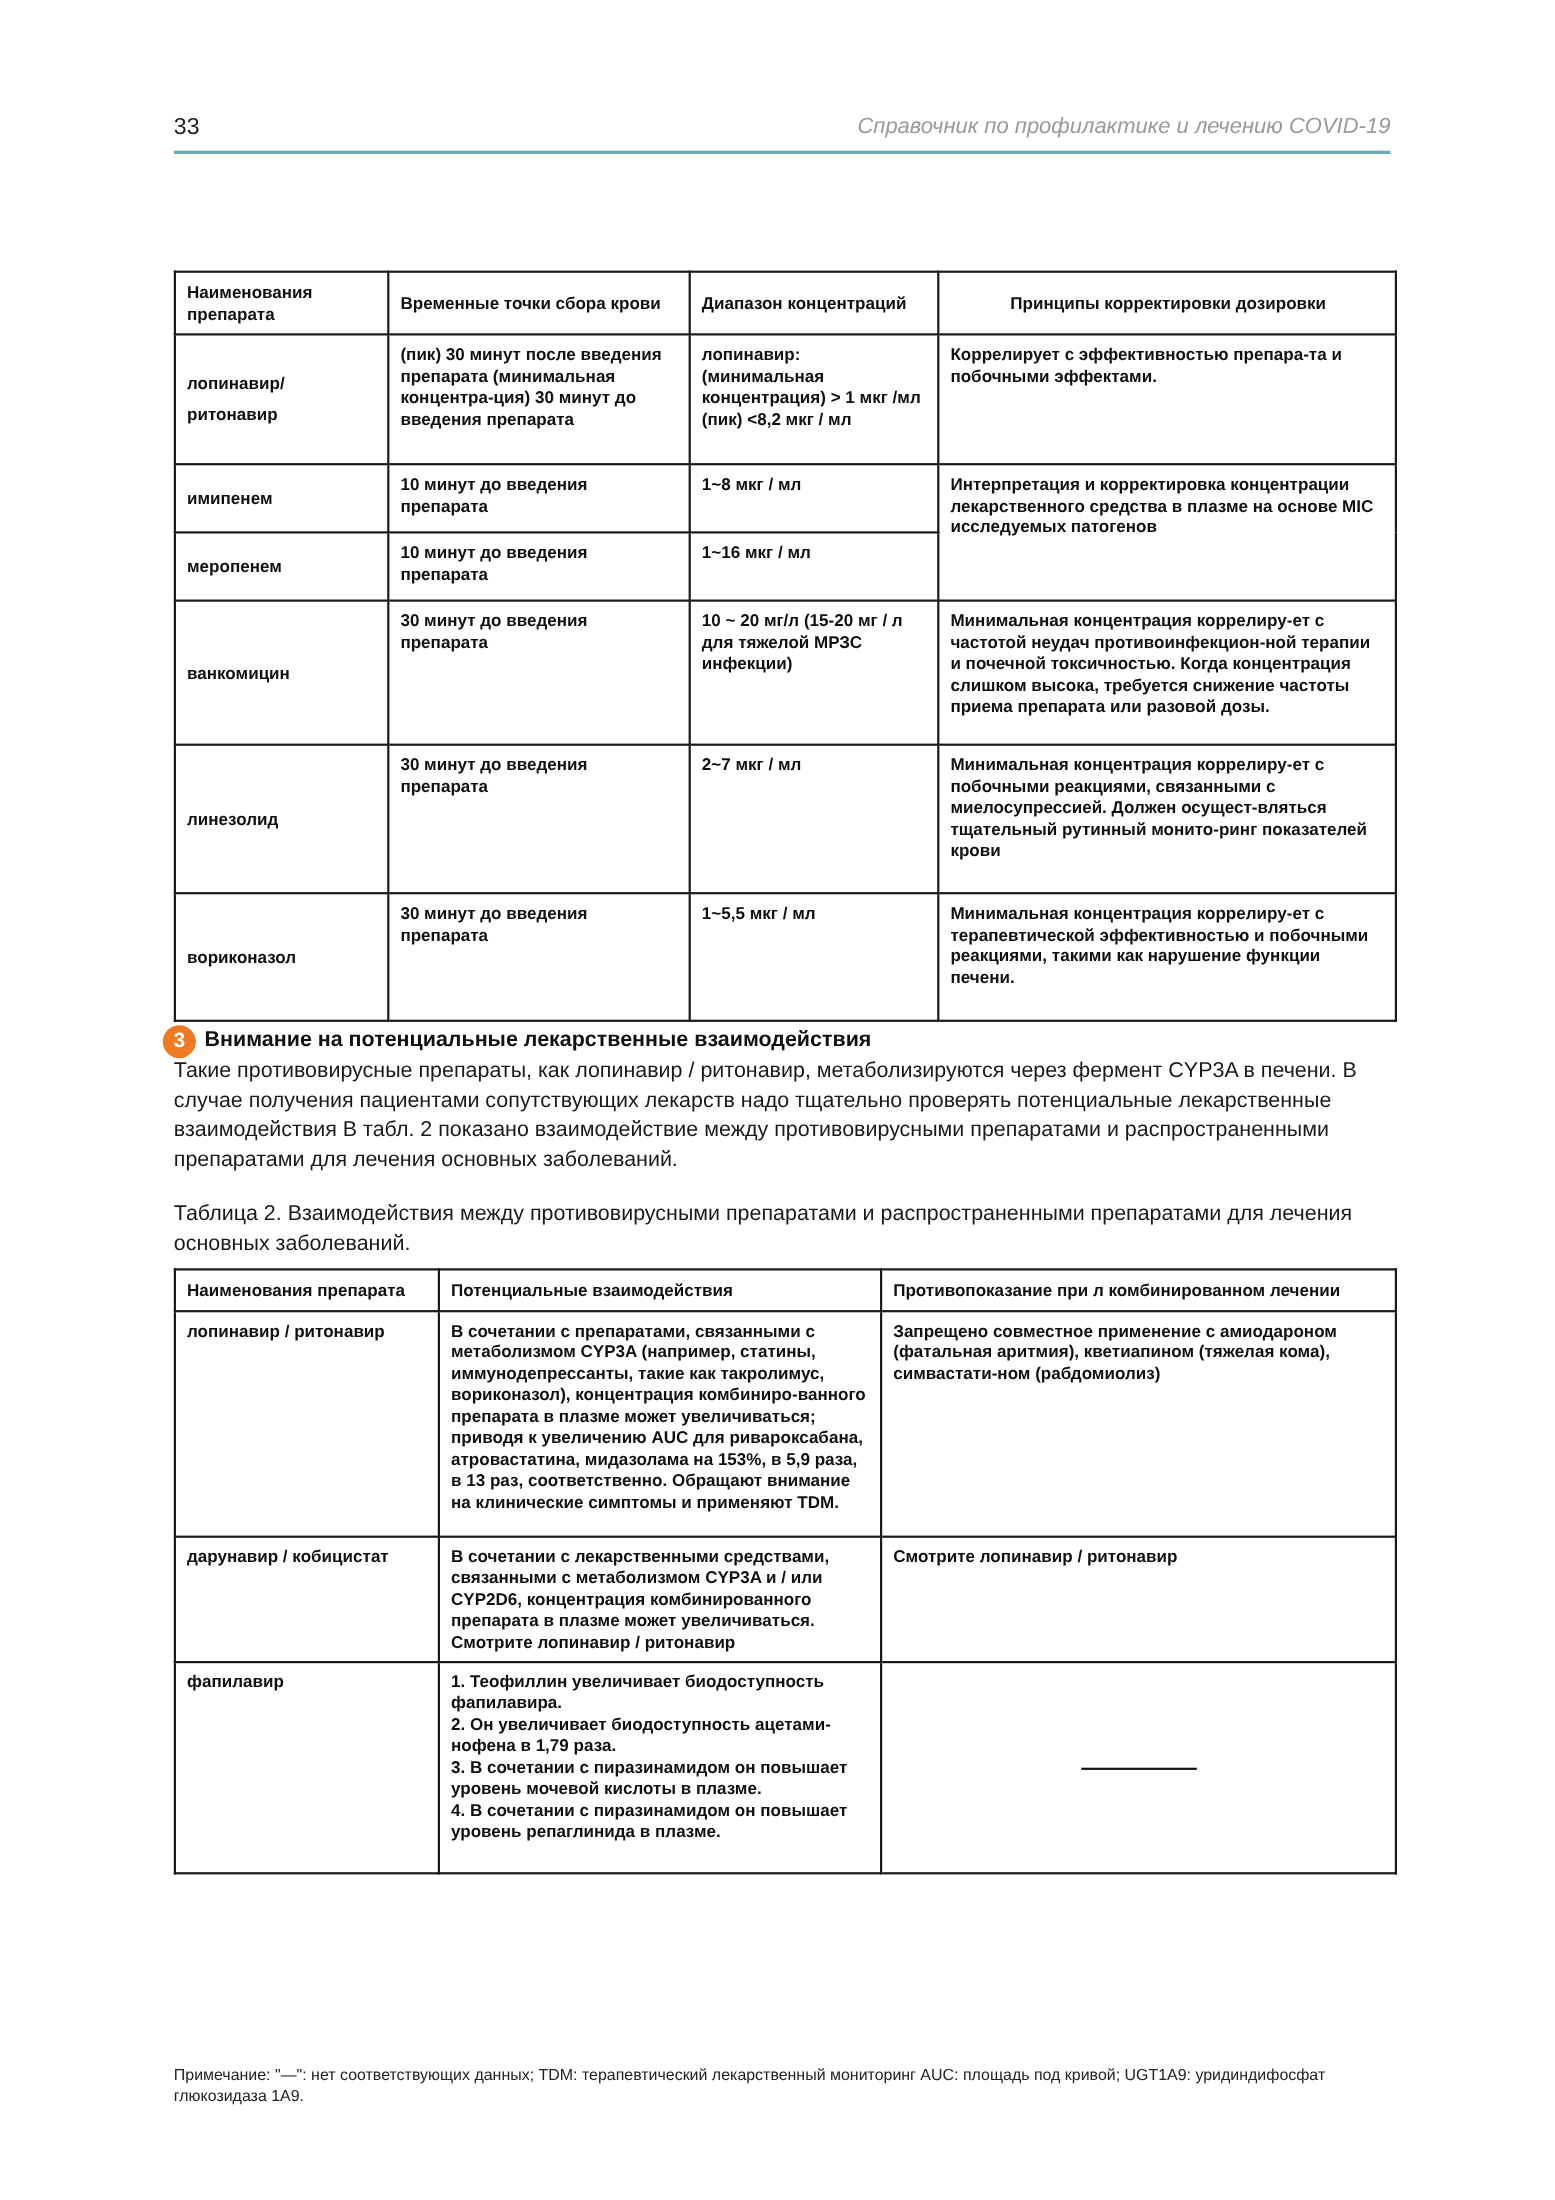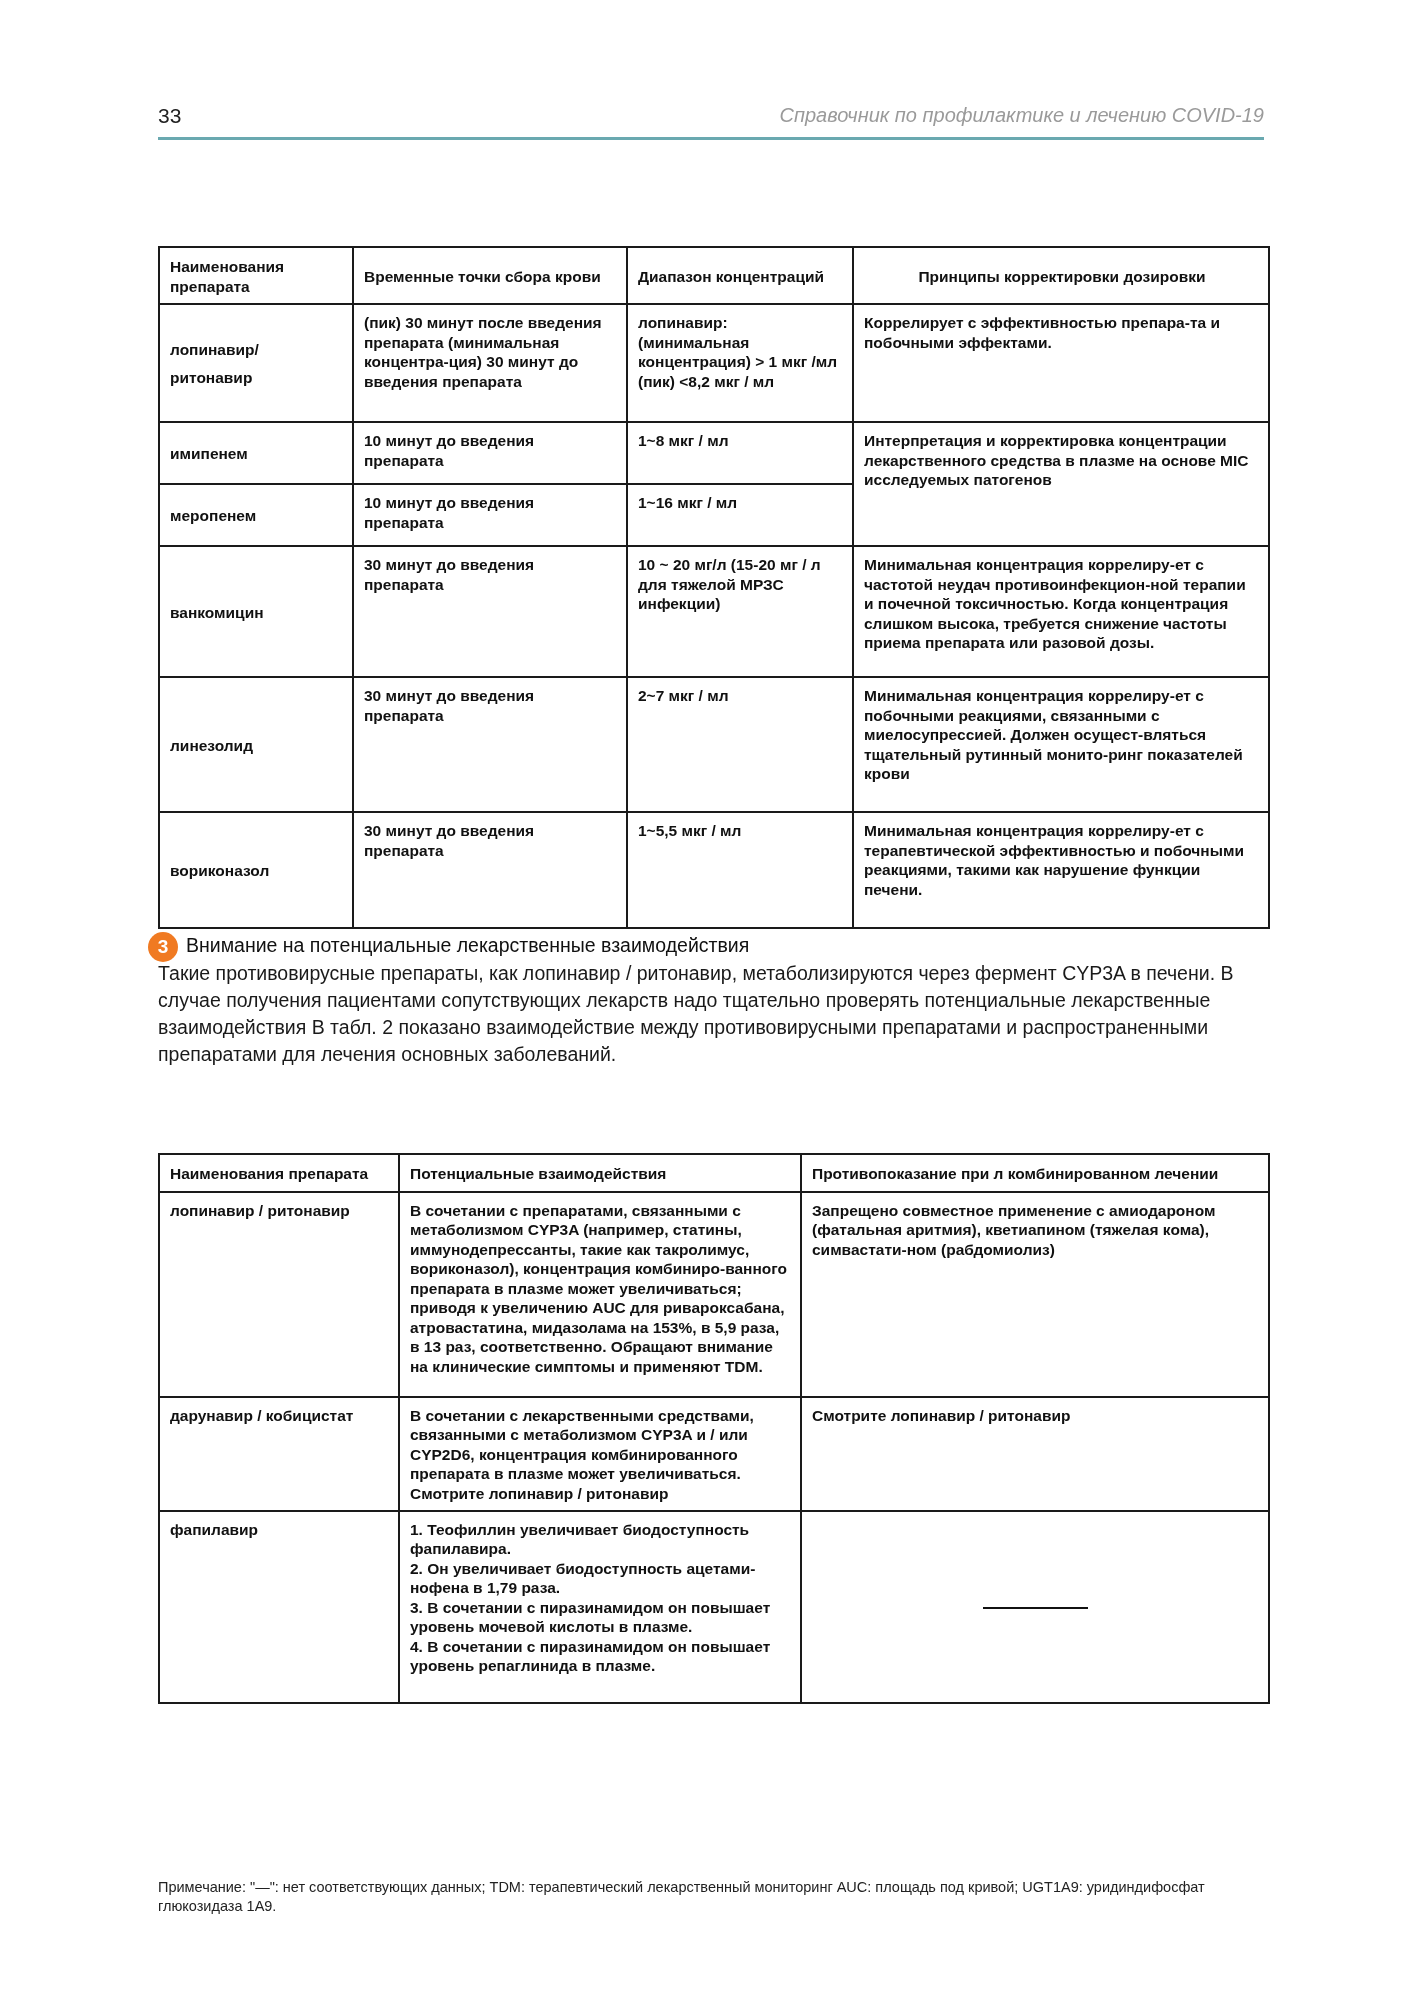--- a/index.html
+++ b/index.html
@@ -21,21 +21,21 @@
   table.t th { font-size: 15.5px; padding: 9px 8px 7px 10px; vertical-align: middle; }
   table.t th.c { text-align: center; }
   td.mid { vertical-align: middle !important; }
   .dash { display: block; width: 105px; height: 2px; background: #111; margin: 0 auto; }
 
   #t1 { top: 246px; width: 1110px; }
   #t2 { top: 1153px; width: 1110px; }
 
   .sec { position: absolute; left: 148px; top: 932px; width: 1120px; }
   .sec .badge { position: absolute; left: 0; top: 0; width: 30px; height: 30px; border-radius: 50%; background: #f07a22; color: #fff; font-weight: bold; font-size: 19px; line-height: 30px; text-align: center; }
-  .sec .stitle { position: absolute; left: 38px; top: 2px; font-size: 19.5px; font-weight: normal; color: #111; }
+  .sec .stitle { position: absolute; left: 38px; top: 2px; font-size: 19.5px; font-weight: bold; color: #111; }
   .sec .sbody { position: absolute; left: 10px; top: 28px; width: 1110px; font-size: 19.5px; line-height: 27px; color: #1a1a1a; }
 
   .note { position: absolute; left: 158px; top: 1878px; width: 1110px; font-size: 14.5px; line-height: 19px; color: #222; }
   .pre { white-space: pre-line; }
 </style>
 </head>
 <body>
 
 <div class="page">
 
@@ -98,20 +98,21 @@
     </tr>
   </tbody>
     </table>
 
   <div class="sec">
     <span class="badge">3</span>
     <span class="stitle">Внимание на потенциальные лекарственные взаимодействия</span>
     <div class="sbody">Такие противовирусные препараты, как лопинавир / ритонавир, метаболизируются через фермент CYP3A в печени. В случае получения пациентами сопутствующих лекарств надо  тщательно проверять потенциальные лекарственные взаимодействия  В табл. 2 показано взаимодействие между противовирусными препаратами и распространенными препаратами для лечения основных заболеваний.</div>
   </div>
 
+  <div class="caption cap2">Таблица 2. Взаимодействия между противовирусными препаратами и распространенными препаратами для лечения основных заболеваний.</div>
 
   <table class="t" id="t2">
     <colgroup>
       <col style="width:240px">
       <col style="width:402px">
       <col style="width:468px">
     </colgroup>
     <tbody>
         <tr>
       <th>Наименования препарата</th>

